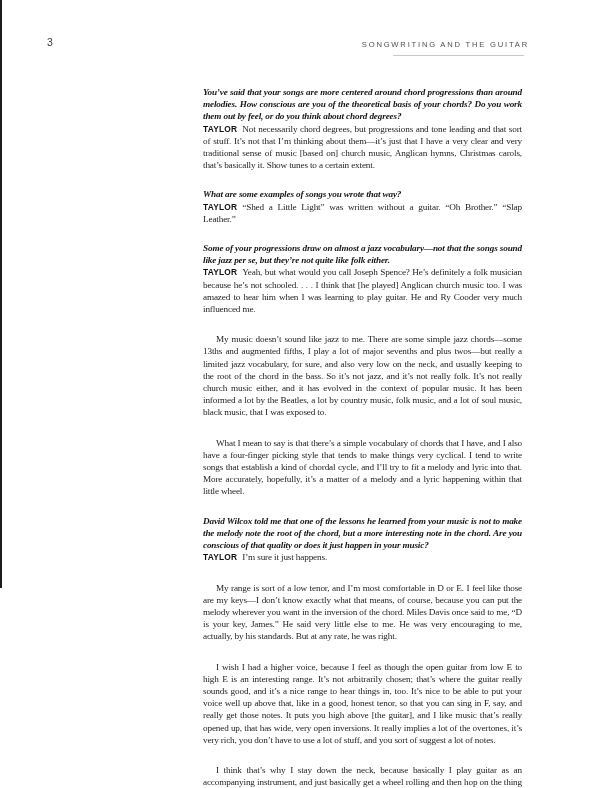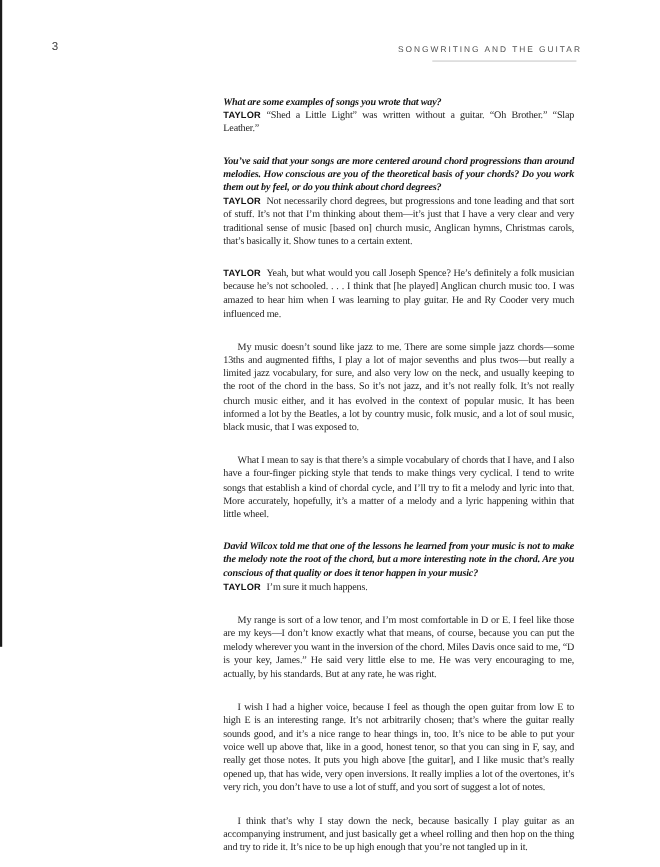--- a/index.html
+++ b/index.html
@@ -94,37 +94,38 @@
 <div class="page">
   <div class="scan-edge"></div>
 
   <div class="page-number">3</div>
   <div class="running-head">SONGWRITING AND THE GUITAR</div>
   <div class="running-head-rule"></div>
 
   <div class="content">
 
     <section class="qa">
+      <p class="question">You’ve said that your songs are more centered around chord progressions than around melodies. How conscious are you of the theoretical basis of your chords? Do you work them out by feel, or do you think about chord degrees?</p>
+      <p class="answer"><span class="speaker">TAYLOR</span><span>Not necessarily chord degrees, but progressions and tone leading and that sort of stuff. It’s not that I’m thinking about them—it’s just that I have a very clear and very traditional sense of music [based on] church music, Anglican hymns, Christmas carols, that’s basically it. Show tunes to a certain extent.</span></p>
+    </section>
+
+    <section class="qa">
       <p class="question">What are some examples of songs you wrote that way?</p>
       <p class="answer"><span class="speaker">TAYLOR</span><span>“Shed a Little Light” was written without a guitar. “Oh Brother.” “Slap Leather.”</span></p>
     </section>
 
     <section class="qa">
-      <p class="question">You’ve said that your songs are more centered around chord progressions than around melodies. How conscious are you of the theoretical basis of your chords? Do you work them out by feel, or do you think about chord degrees?</p>
-      <p class="answer"><span class="speaker">TAYLOR</span><span>Not necessarily chord degrees, but progressions and tone leading and that sort of stuff. It’s not that I’m thinking about them—it’s just that I have a very clear and very traditional sense of music [based on] church music, Anglican hymns, Christmas carols, that’s basically it. Show tunes to a certain extent.</span></p>
-    </section>
-
-    <section class="qa">
+      <p class="question">Some of your progressions draw on almost a jazz vocabulary—not that the songs sound like jazz per se, but they’re not quite like folk either.</p>
       <p class="answer"><span class="speaker">TAYLOR</span><span>Yeah, but what would you call Joseph Spence? He’s definitely a folk musician because he’s not schooled. . . . I think that [he played] Anglican church music too. I was amazed to hear him when I was learning to play guitar. He and Ry Cooder very much influenced me.</span></p>
       <p class="answer indent">My music doesn’t sound like jazz to me. There are some simple jazz chords—some 13ths and augmented fifths, I play a lot of major sevenths and plus twos—but really a limited jazz vocabulary, for sure, and also very low on the neck, and usually keeping to the root of the chord in the bass. So it’s not jazz, and it’s not really folk. It’s not really church music either, and it has evolved in the context of popular music. It has been informed a lot by the Beatles, a lot by country music, folk music, and a lot of soul music, black music, that I was exposed to.</p>
       <p class="answer indent">What I mean to say is that there’s a simple vocabulary of chords that I have, and I also have a four-finger picking style that tends to make things very cyclical. I tend to write songs that establish a kind of chordal cycle, and I’ll try to fit a melody and lyric into that. More accurately, hopefully, it’s a matter of a melody and a lyric happening within that little wheel.</p>
     </section>
 
     <section class="qa">
-      <p class="question">David Wilcox told me that one of the lessons he learned from your music is not to make the melody note the root of the chord, but a more interesting note in the chord. Are you conscious of that quality or does it tenor happen in your music?</p>
-      <p class="answer"><span class="speaker">TAYLOR</span><span>I’m sure it much happens.</span></p>
+      <p class="question">David Wilcox told me that one of the lessons he learned from your music is not to make the melody note the root of the chord, but a more interesting note in the chord. Are you conscious of that quality or does it just happen in your music?</p>
+      <p class="answer"><span class="speaker">TAYLOR</span><span>I’m sure it just happens.</span></p>
       <p class="answer indent">My range is sort of a low tenor, and I’m most comfortable in D or E. I feel like those are my keys—I don’t know exactly what that means, of course, because you can put the melody wherever you want in the inversion of the chord. Miles Davis once said to me, “D is your key, James.” He said very little else to me. He was very encouraging to me, actually, by his standards. But at any rate, he was right.</p>
       <p class="answer indent">I wish I had a higher voice, because I feel as though the open guitar from low E to high E is an interesting range. It’s not arbitrarily chosen; that’s where the guitar really sounds good, and it’s a nice range to hear things in, too. It’s nice to be able to put your voice well up above that, like in a good, honest tenor, so that you can sing in F, say, and really get those notes. It puts you high above [the guitar], and I like music that’s really opened up, that has wide, very open inversions. It really implies a lot of the overtones, it’s very rich, you don’t have to use a lot of stuff, and you sort of suggest a lot of notes.</p>
       <p class="answer indent">I think that’s why I stay down the neck, because basically I play guitar as an accompanying instrument, and just basically get a wheel rolling and then hop on the thing and try to ride it. It’s nice to be up high enough that you’re not tangled up in it.</p>
     </section>
 
   </div>
 </div>
 
 </body></html>

